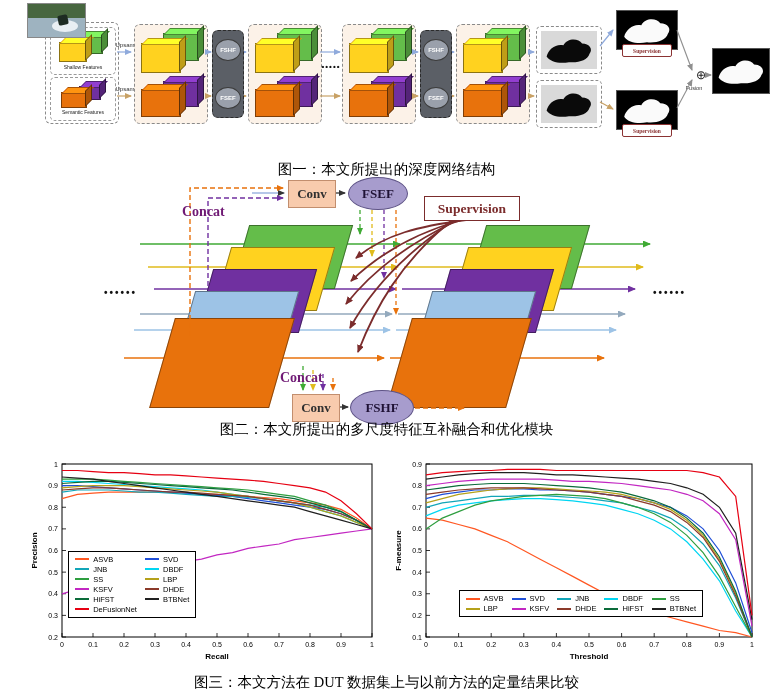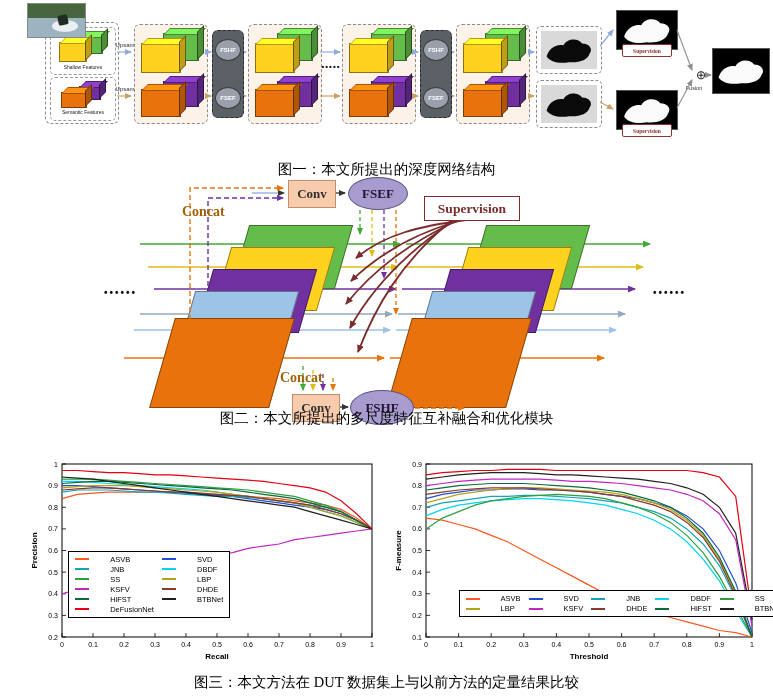--- a/index.html
+++ b/index.html
@@ -32,33 +32,33 @@
   .supimg{position:absolute;left:616px;width:60px;height:38px;background:#000;border:1px solid #555;}
   .suplabel{position:absolute;left:622px;width:48px;height:11px;background:#fff;border:1px solid #8b3333;border-radius:2px;color:#8b3333;font-size:5.5px;font-weight:bold;display:flex;align-items:center;justify-content:center;font-family:"Liberation Serif",serif;}
   .plus{position:absolute;left:694px;top:68px;width:14px;height:14px;display:flex;align-items:center;justify-content:center;font-size:12px;color:#222;}
   .fusionlabel{position:absolute;left:680px;top:85px;width:28px;font-size:5.5px;color:#333;text-align:center;}
   .finalimg{position:absolute;left:712px;top:48px;width:56px;height:44px;background:#000;border:1px solid #555;}
   .layer-svg{position:absolute;left:0;top:0;pointer-events:none;}
 
   
   #fig2{position:absolute;left:0;top:168px;width:773px;height:258px;}
   .panel{position:absolute;border:1px solid rgba(0,0,0,.4);transform:skewX(-16deg);}
-  .concat{position:absolute;font-family:"Liberation Serif",serif;font-weight:bold;font-size:14px;color:#a16207;}
+  .concat{position:absolute;font-family:"Liberation Serif",serif;font-weight:bold;font-size:14px;color:#701a75;}
   .conv{position:absolute;background:#f8cbad;border:1px solid #c28e6e;display:flex;align-items:center;justify-content:center;font-family:"Liberation Serif",serif;font-weight:bold;font-size:13px;color:#303030;}
   .big-ell{position:absolute;background:#a79ccd;border:1.5px solid #5f5487;border-radius:50%;display:flex;align-items:center;justify-content:center;font-family:"Liberation Serif",serif;font-weight:bold;font-size:13px;color:#1f1235;}
   .supervision-box{position:absolute;background:#fff;border:1.5px solid #7b2c2c;display:flex;align-items:center;justify-content:center;font-family:"Liberation Serif",serif;font-weight:bold;font-size:13.5px;color:#7b2c2c;}
   .dots2{position:absolute;font-size:10px;font-weight:bold;letter-spacing:2px;color:#111;}
 
   
   .chart{position:absolute;top:458px;height:205px;background:#fff;}
   #chart0{left:28px;width:352px;}
   #chart1{left:392px;width:368px;}
   .chart svg text{font-family:"Liberation Sans",sans-serif;}
   .legend{position:absolute;border:1px solid #000;background:#fff;display:grid;gap:1px 8px;padding:3px 6px;font-size:7.5px;color:#000;}
-  .legend-item{display:flex;align-items:center;gap:21px;white-space:nowrap;}
+  .legend-item{display:flex;align-items:center;gap:4px;white-space:nowrap;}
   .legend-swatch{width:14px;height:2px;display:inline-block;flex:none;}
 </style>
 </head>
 <body>
 
 <div id="fig1">
 
   <div class="photo">
     <div class="spray"></div>
     <div class="rider"></div>
@@ -302,21 +302,21 @@
 
   <div class="concat" style="left:182px;top:36px">Concat</div>
   <div class="conv" style="left:288px;top:12px;width:46px;height:26px">Conv</div>
   <div class="big-ell" style="left:348px;top:9px;width:58px;height:31px">FSEF</div>
   <div class="supervision-box" style="left:424px;top:28px;width:94px;height:23px">Supervision</div>
 
   <div class="concat" style="left:280px;top:202px">Concat</div>
   <div class="conv" style="left:292px;top:226px;width:46px;height:26px">Conv</div>
   <div class="big-ell" style="left:350px;top:222px;width:62px;height:33px">FSHF</div>
 </div>
-<div class="caption" style="top:409px">图二：本文所提出的多尺度特征互补融合和优化模块</div>
+<div class="caption" style="top:420px">图二：本文所提出的多尺度特征互补融合和优化模块</div>
 
 <div class="chart" id="chart0"><svg width="352" height="205">
       <rect x="34" y="6" width="310" height="173" fill="#fff" stroke="#000" stroke-width="1"></rect>
       <line x1="34" y1="179" x2="34" y2="175" stroke="#000" stroke-width="0.8"></line>
       <text x="34" y="189" text-anchor="middle" font-size="7" fill="#000">0</text>
       <line x1="65" y1="179" x2="65" y2="175" stroke="#000" stroke-width="0.8"></line>
       <text x="65" y="189" text-anchor="middle" font-size="7" fill="#000">0.1</text>
       <line x1="96" y1="179" x2="96" y2="175" stroke="#000" stroke-width="0.8"></line>
       <text x="96" y="189" text-anchor="middle" font-size="7" fill="#000">0.2</text>
       <line x1="127" y1="179" x2="127" y2="175" stroke="#000" stroke-width="0.8"></line>

